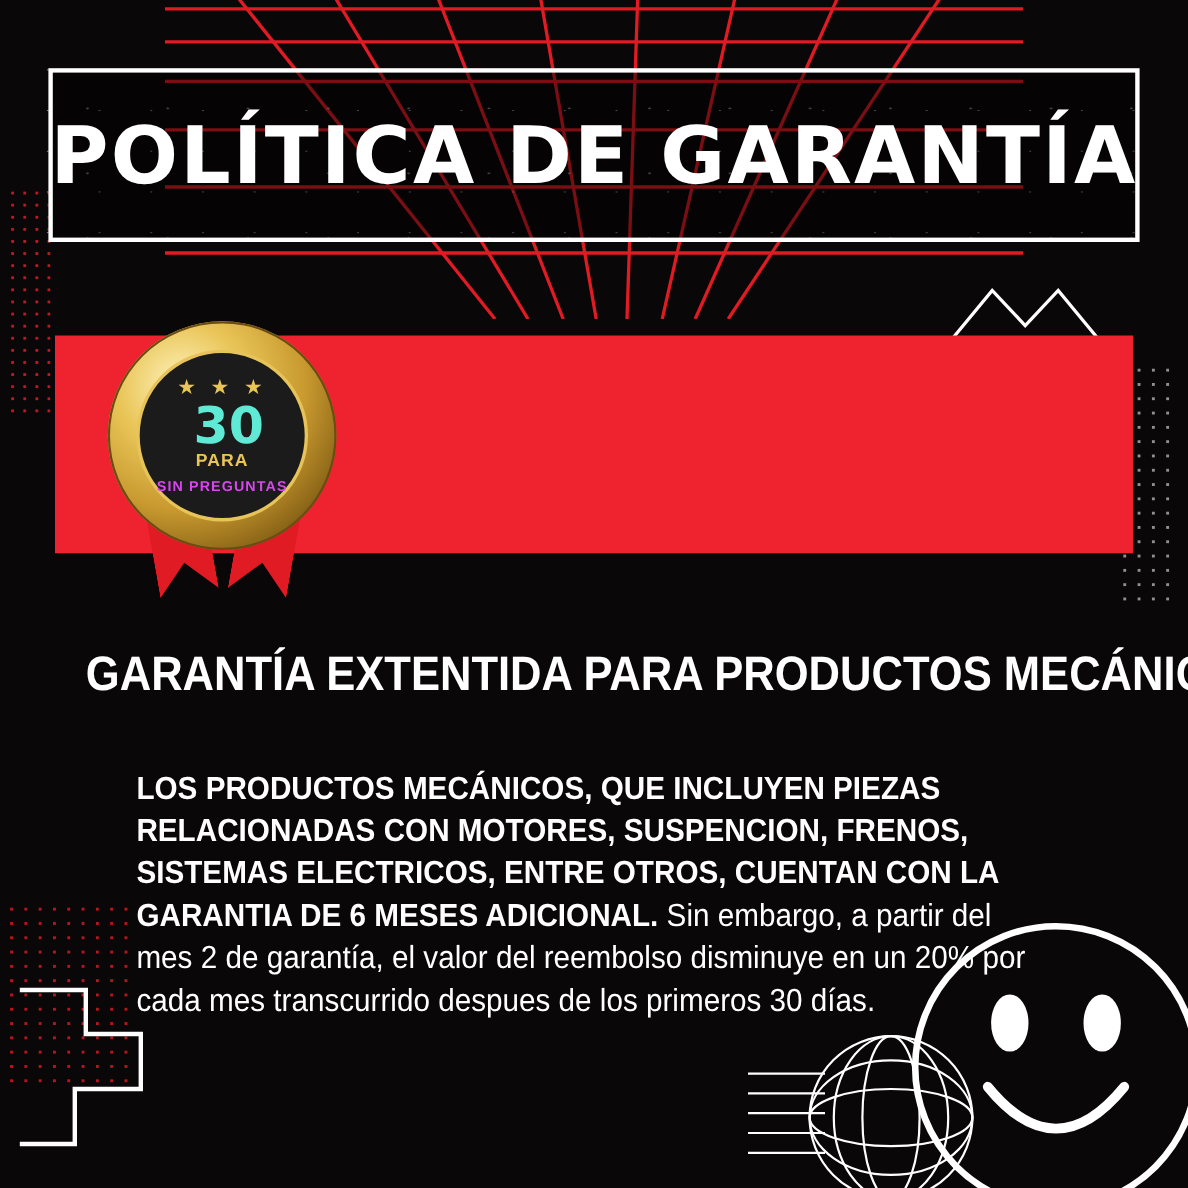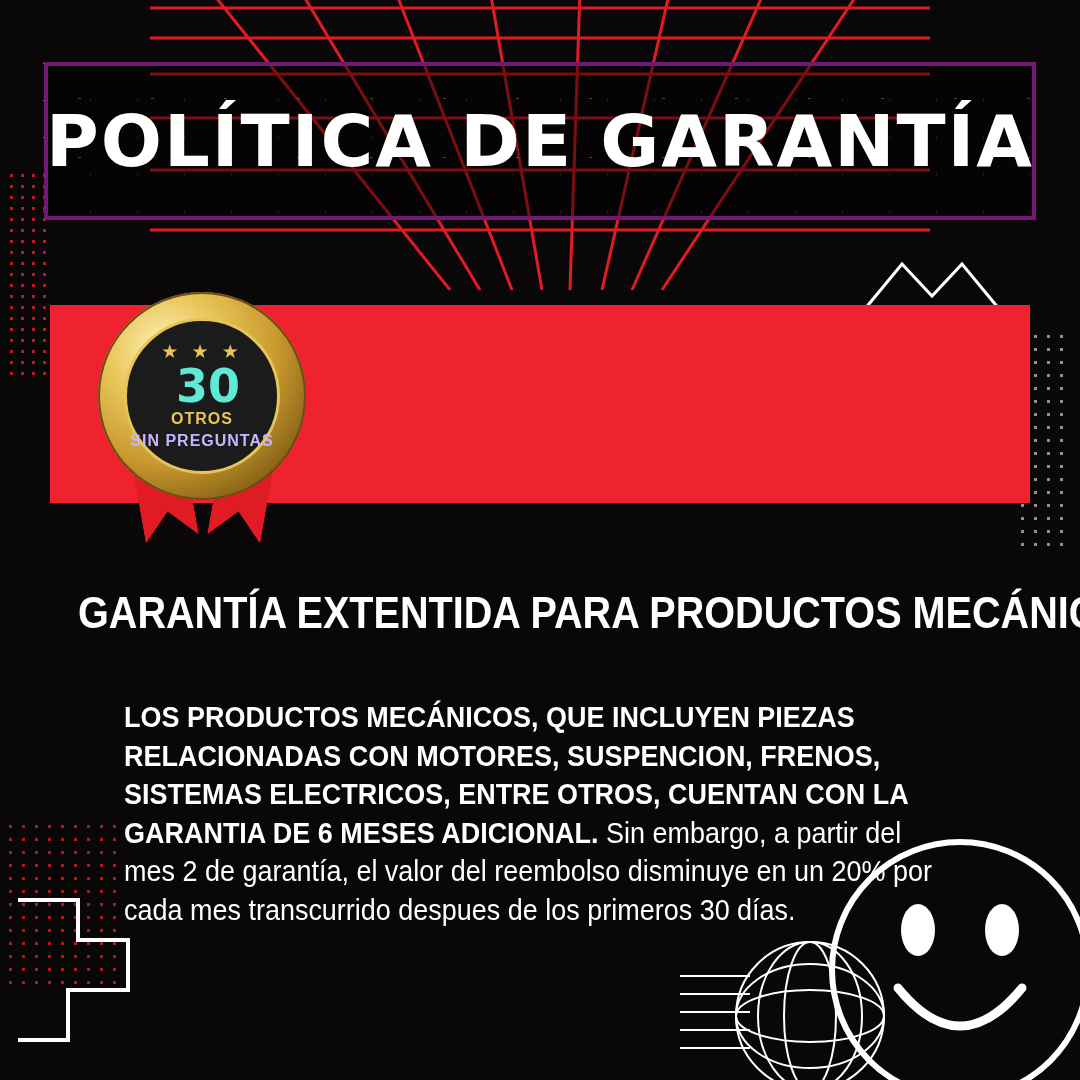--- a/index.html
+++ b/index.html
@@ -79,21 +79,21 @@
     opacity: .5;
   }
 
   
   .title-box {
     position: absolute;
     left: 44px;
     top: 62px;
     width: 992px;
     height: 158px;
-    border: 4px solid #701a75;
+    border: 4px solid #ffffff;
     box-sizing: border-box;
     background: rgba(0,0,0,0.45);
     display: flex;
     align-items: center;
     justify-content: center;
   }
   .title-text {
     color: #ffffff;
     font-family: "DejaVu Sans", sans-serif;
     font-weight: 700;
@@ -225,24 +225,24 @@
   .badge-days {
     color: #e9c558;
     font-family: "Liberation Sans", sans-serif;
     font-weight: 700;
     font-size: 16px;
     letter-spacing: 1px;
     line-height: 1.2;
   }
   .badge-tag {
     margin-top: 4px;
-    color: #c4b5fd;
-    font-family: "Liberation Sans", sans-serif;
-    font-weight: 700;
-    font-size: 16px;
+    color: #d946ef;
+    font-family: "Liberation Sans", sans-serif;
+    font-weight: 700;
+    font-size: 13px;
     letter-spacing: 1px;
   }
 
   
   .headline {
     position: absolute;
     left: 78px;
     top: 590px;
     width: 940px;
     color: #ffffff;
@@ -381,21 +381,21 @@
 
   <div class="badge-wrap">
     <div class="ribbon">
       <div class="r left"></div>
       <div class="r right"></div>
     </div>
     <div class="badge">
       <div class="badge-inner">
         <div class="badge-stars">★ ★ ★</div>
         <div class="badge-num">30</div>
-        <div class="badge-days">OTROS</div>
+        <div class="badge-days">PARA</div>
         <div class="badge-tag">SIN PREGUNTAS</div>
       </div>
     </div>
   </div>
 
   <div class="headline">GARANTÍA EXTENTIDA PARA PRODUCTOS MECÁNICOS</div>
 
   <div class="body-copy">
     <span>LOS PRODUCTOS MECÁNICOS, QUE INCLUYEN PIEZAS RELACIONADAS CON MOTORES, SUSPENCION, FRENOS, SISTEMAS ELECTRICOS, ENTRE OTROS, CUENTAN CON LA GARANTIA DE 6 MESES ADICIONAL.</span><span class="soft"> Sin embargo, a partir del mes 2 de garantía, el valor del reembolso disminuye en un 20% por cada mes transcurrido despues de los primeros 30 días.</span>
   </div>

